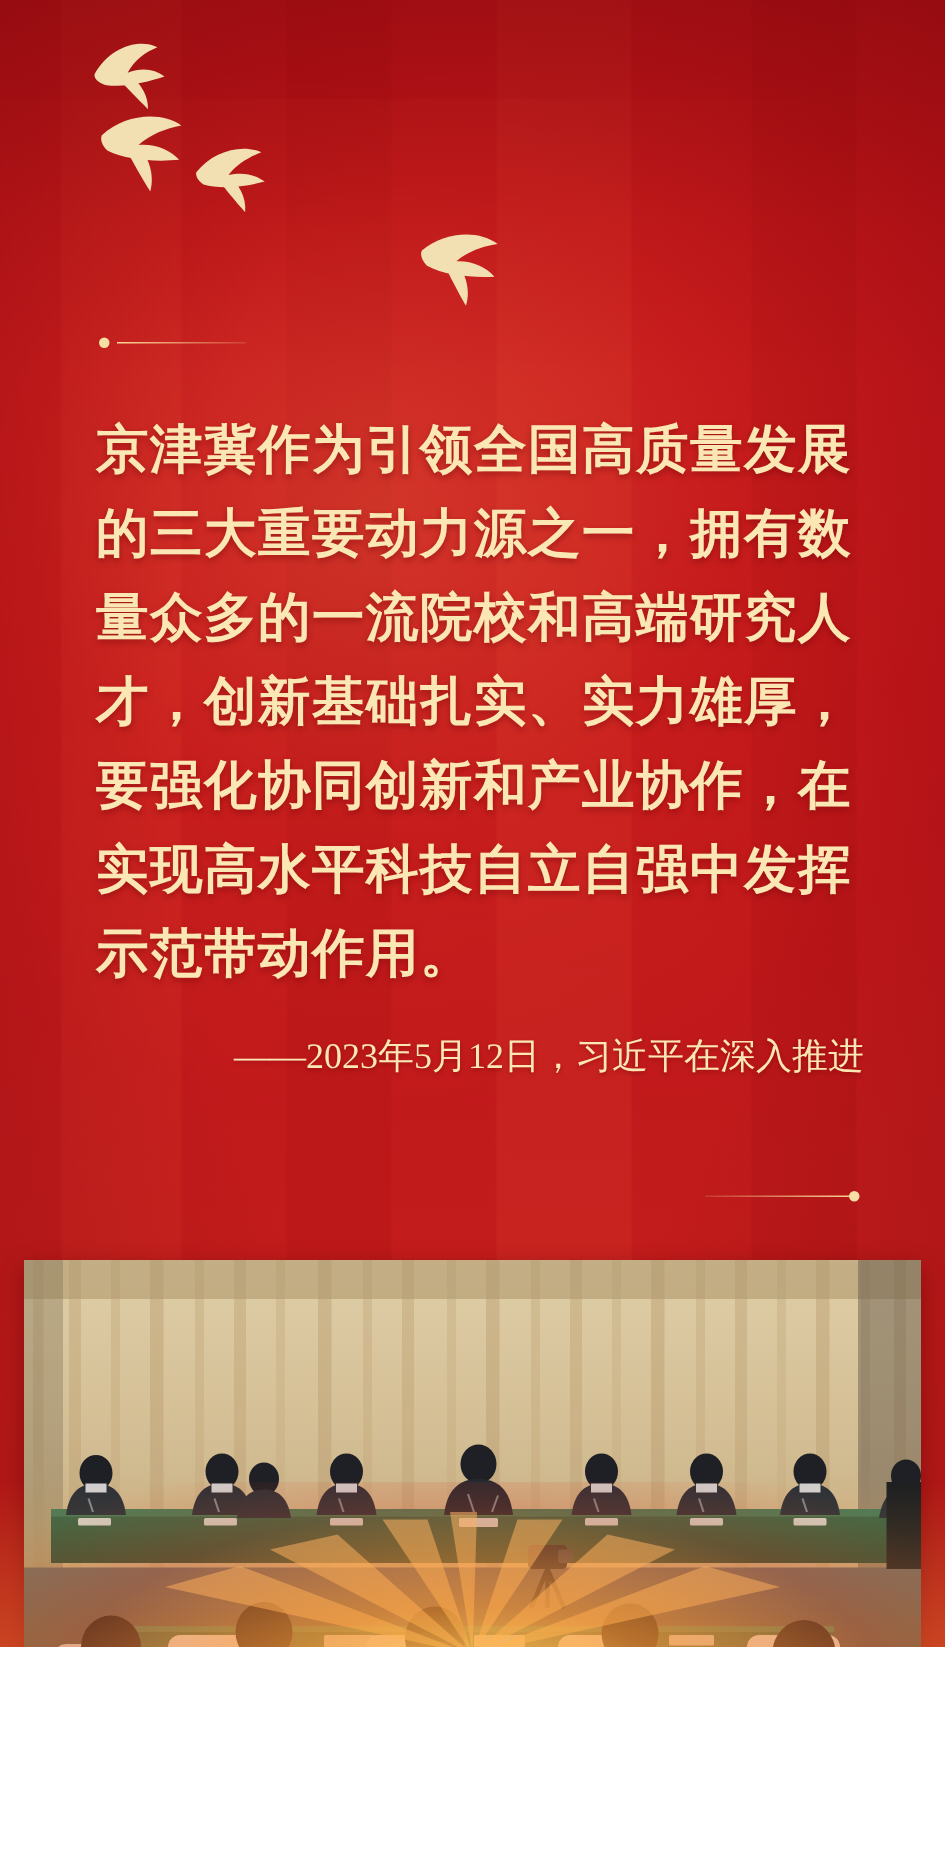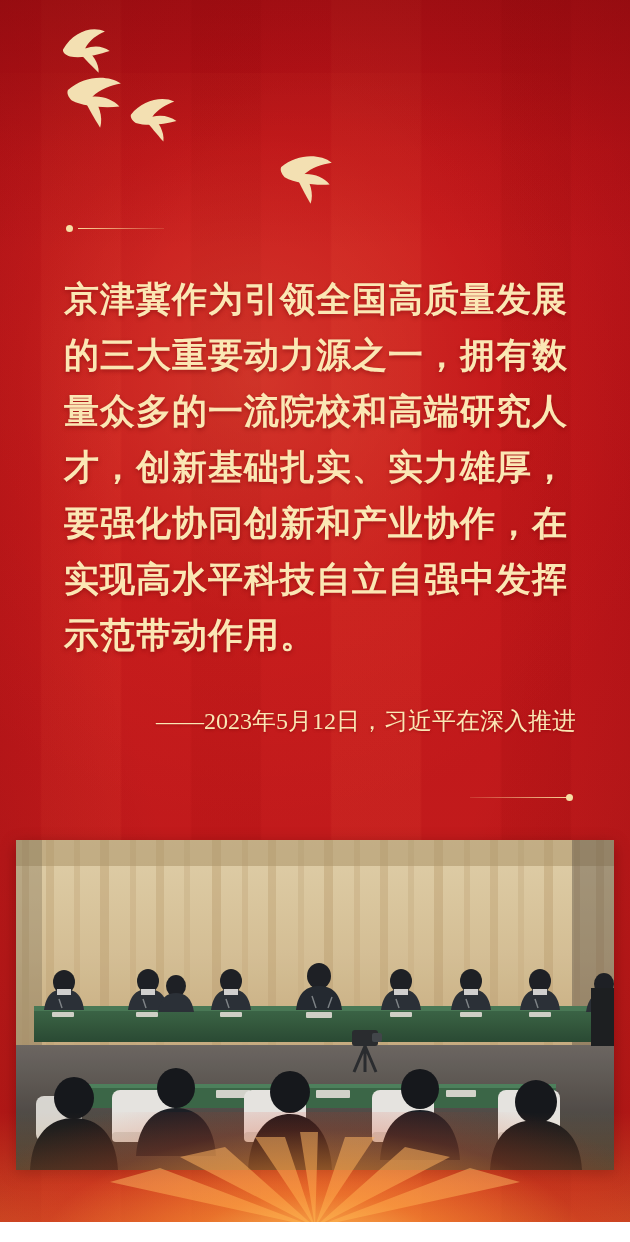--- a/index.html
+++ b/index.html
@@ -6,21 +6,21 @@
     margin: 0;
     padding: 0;
     background: #ffffff;
   }
   body {
     font-family: "Liberation Serif", "DejaVu Serif", serif;
   }
   .poster {
     position: relative;
     width: 630px;
-    height: 1222px;
+    height: 1098px;
     overflow: hidden;
     background: #6d28d9;
   }
 
   
   .bg-base {
     position: absolute;
     inset: 0;
     background:
       linear-gradient(180deg, #c4161c 0%, #bf1419 42%, #c21b1c 70%, #c9201b 100%);
@@ -112,21 +112,21 @@
     letter-spacing: 1px;
     color: #fbe7b4;
     font-weight: 700;
     text-shadow: 0 2px 4px rgba(110,5,8,0.45);
     font-family: "Liberation Serif", "DejaVu Serif", serif;
   }
 
   .attribution {
     position: absolute;
     left: 64px;
-    top: 696px;
+    top: 680px;
     width: 512px;
     text-align: right;
     color: #fbe7b4;
     font-size: 24px;
     line-height: 50px;
     font-family: "Liberation Serif", "DejaVu Serif", serif;
     text-shadow: 0 1px 3px rgba(110,5,8,0.45);
   }
   .attribution .line2 { display: block; }
 

